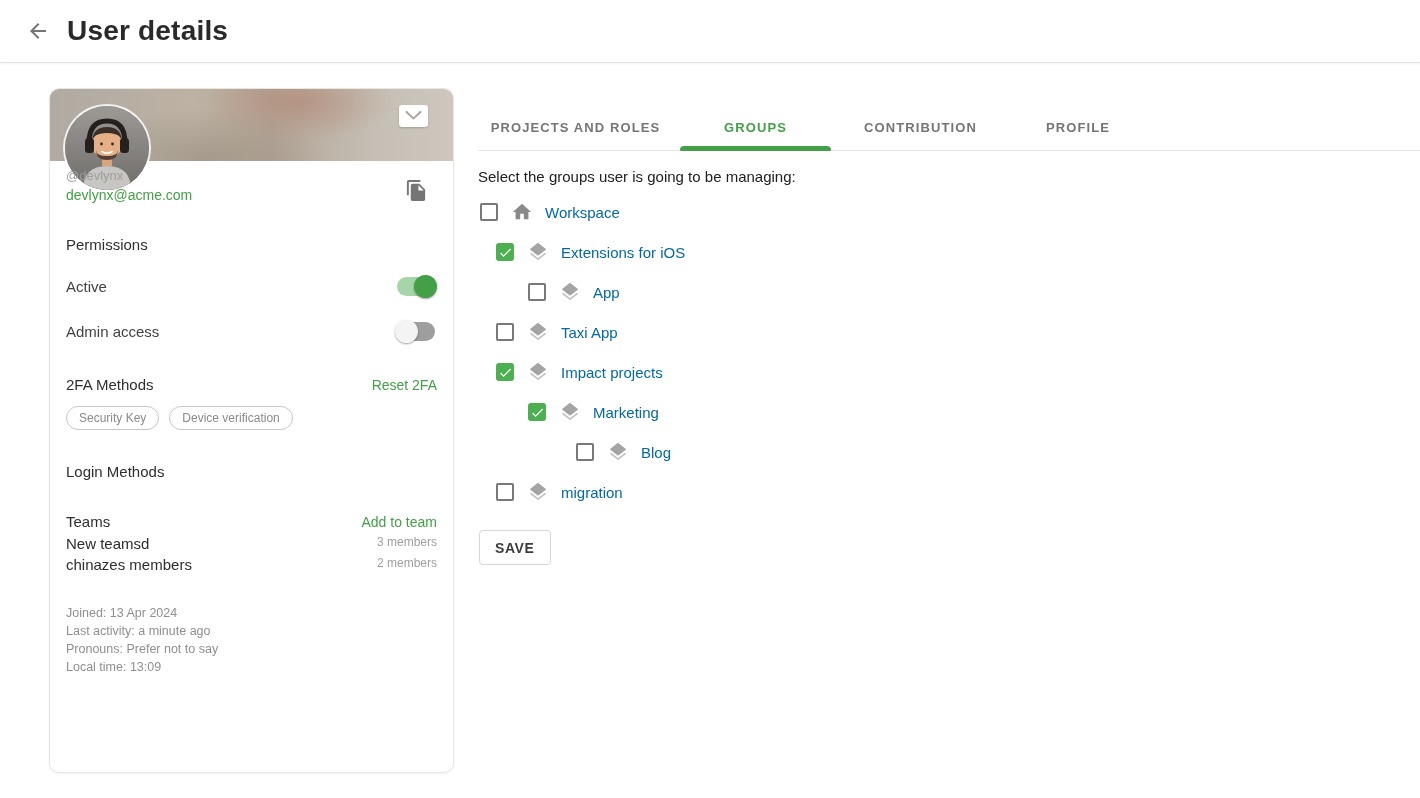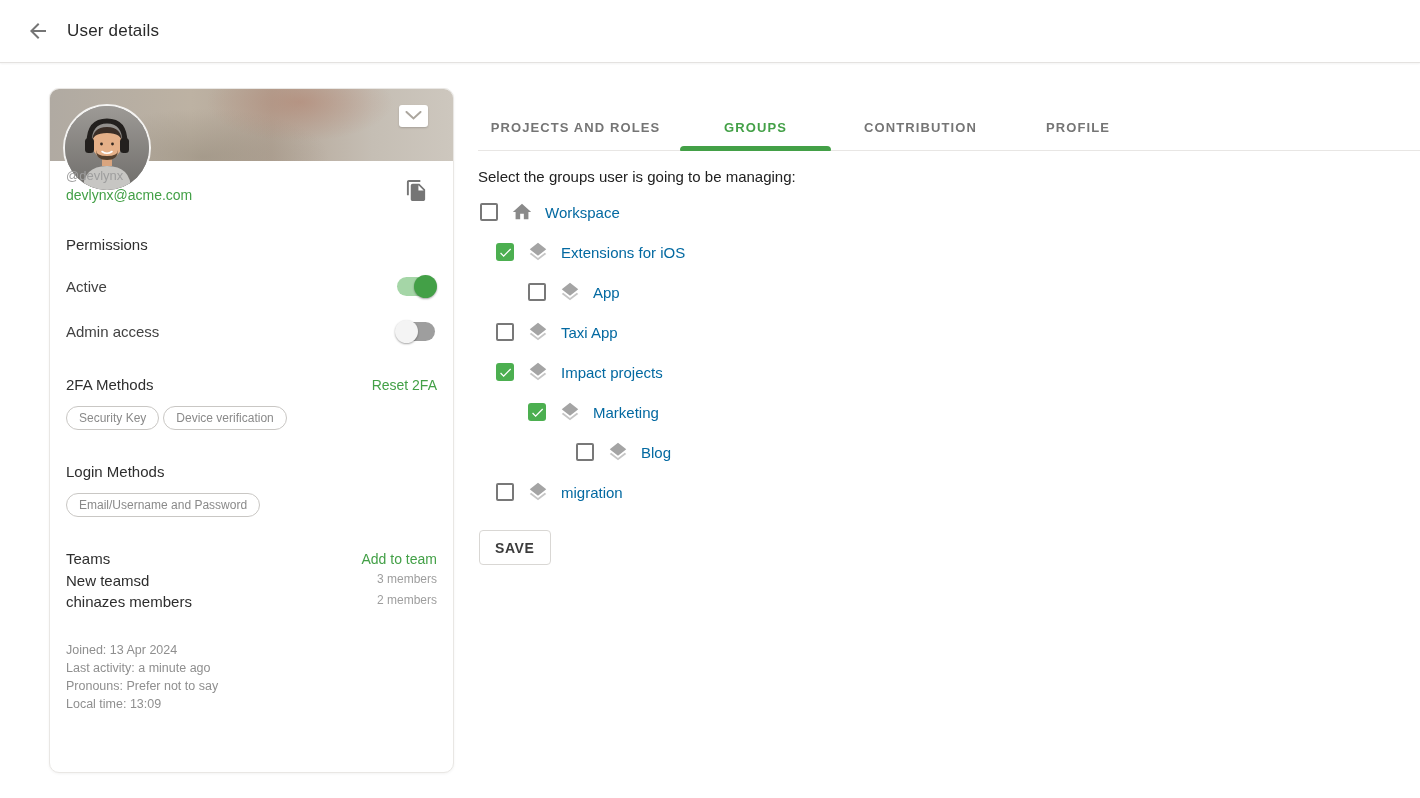--- a/index.html
+++ b/index.html
@@ -16,21 +16,21 @@
   }
   
   .topbar{
     height:63px;display:flex;align-items:center;gap:17px;padding-left:26px;
     background:#fff;border-bottom:1px solid #e4e2e0;
     box-shadow:0 1px 2px rgba(0,0,0,.05);
     position:relative;z-index:5;
   }
   .back-btn{width:24px;height:24px;cursor:pointer;flex:none}
   .back-btn svg{width:24px;height:24px;fill:#757575}
-  .page-title{font-size:17px;font-weight:400;color:#2a2a2a;letter-spacing:.2px}
+  .page-title{font-size:28px;font-weight:700;color:#2a2a2a;letter-spacing:.2px}
 
   
   .card{
     position:absolute;left:49px;top:88px;width:405px;height:685px;
     background:#fff;border:1px solid #e9e7e4;border-radius:10px;
     box-shadow:0 1px 3px rgba(0,0,0,.05);overflow:hidden;
   }
   .banner{
     height:72px;position:relative;
     background:
@@ -68,21 +68,21 @@
     position:absolute;top:-2px;width:23px;height:23px;border-radius:50%;
     box-shadow:0 1px 2px rgba(0,0,0,.35);
   }
   .switch.on .track{background:var(--toggle-on-track)}
   .switch.on .thumb{right:-2px;background:var(--accent)}
   .switch.off .track{background:var(--toggle-off-track)}
   .switch.off .thumb{left:-2px;background:#f4f4f4}
 
   .row-head{display:flex;align-items:center;justify-content:space-between;margin-top:33px}
   .green-link{font-size:14px;color:var(--accent);cursor:pointer}
-  .chips{display:flex;gap:4px;margin-top:13px}
+  .chips{display:flex;gap:10px;margin-top:13px}
   .chip{
     border:1px solid #c9c7c4;border-radius:13px;padding:4px 12px 4px;
     font-size:12px;color:#8a8a8a;white-space:nowrap;
   }
   .teams-rows{margin-top:5px}
   .team-row{display:flex;align-items:flex-start;justify-content:space-between;height:21px;cursor:pointer}
   .team-name{font-size:15px;color:#2d2d2d}
   .team-members{font-size:12px;color:#9e9e9e}
   .meta{margin-top:27px}
   .meta-line{font-size:12.5px;color:#8f8f8f;line-height:18px}
@@ -198,23 +198,20 @@
       <span class="green-link">Reset 2FA</span>
     </div>
     <div class="chips">
         <span class="chip">Security Key</span>
         <span class="chip">Device verification</span>
       </div>
 
     <div class="row-head">
       <span class="section-title">Login Methods</span>
     </div>
-    <div class="chips">
-        <span class="chip">Email/Username and Password</span>
-      </div>
 
     <div class="row-head">
       <span class="section-title">Teams</span>
       <span class="green-link">Add to team</span>
     </div>
     <div class="teams-rows" id="teams-rows">
         <div class="team-row">
           <span class="team-name">New teamsd</span>
           <span class="team-members">3 members</span>
         </div>

